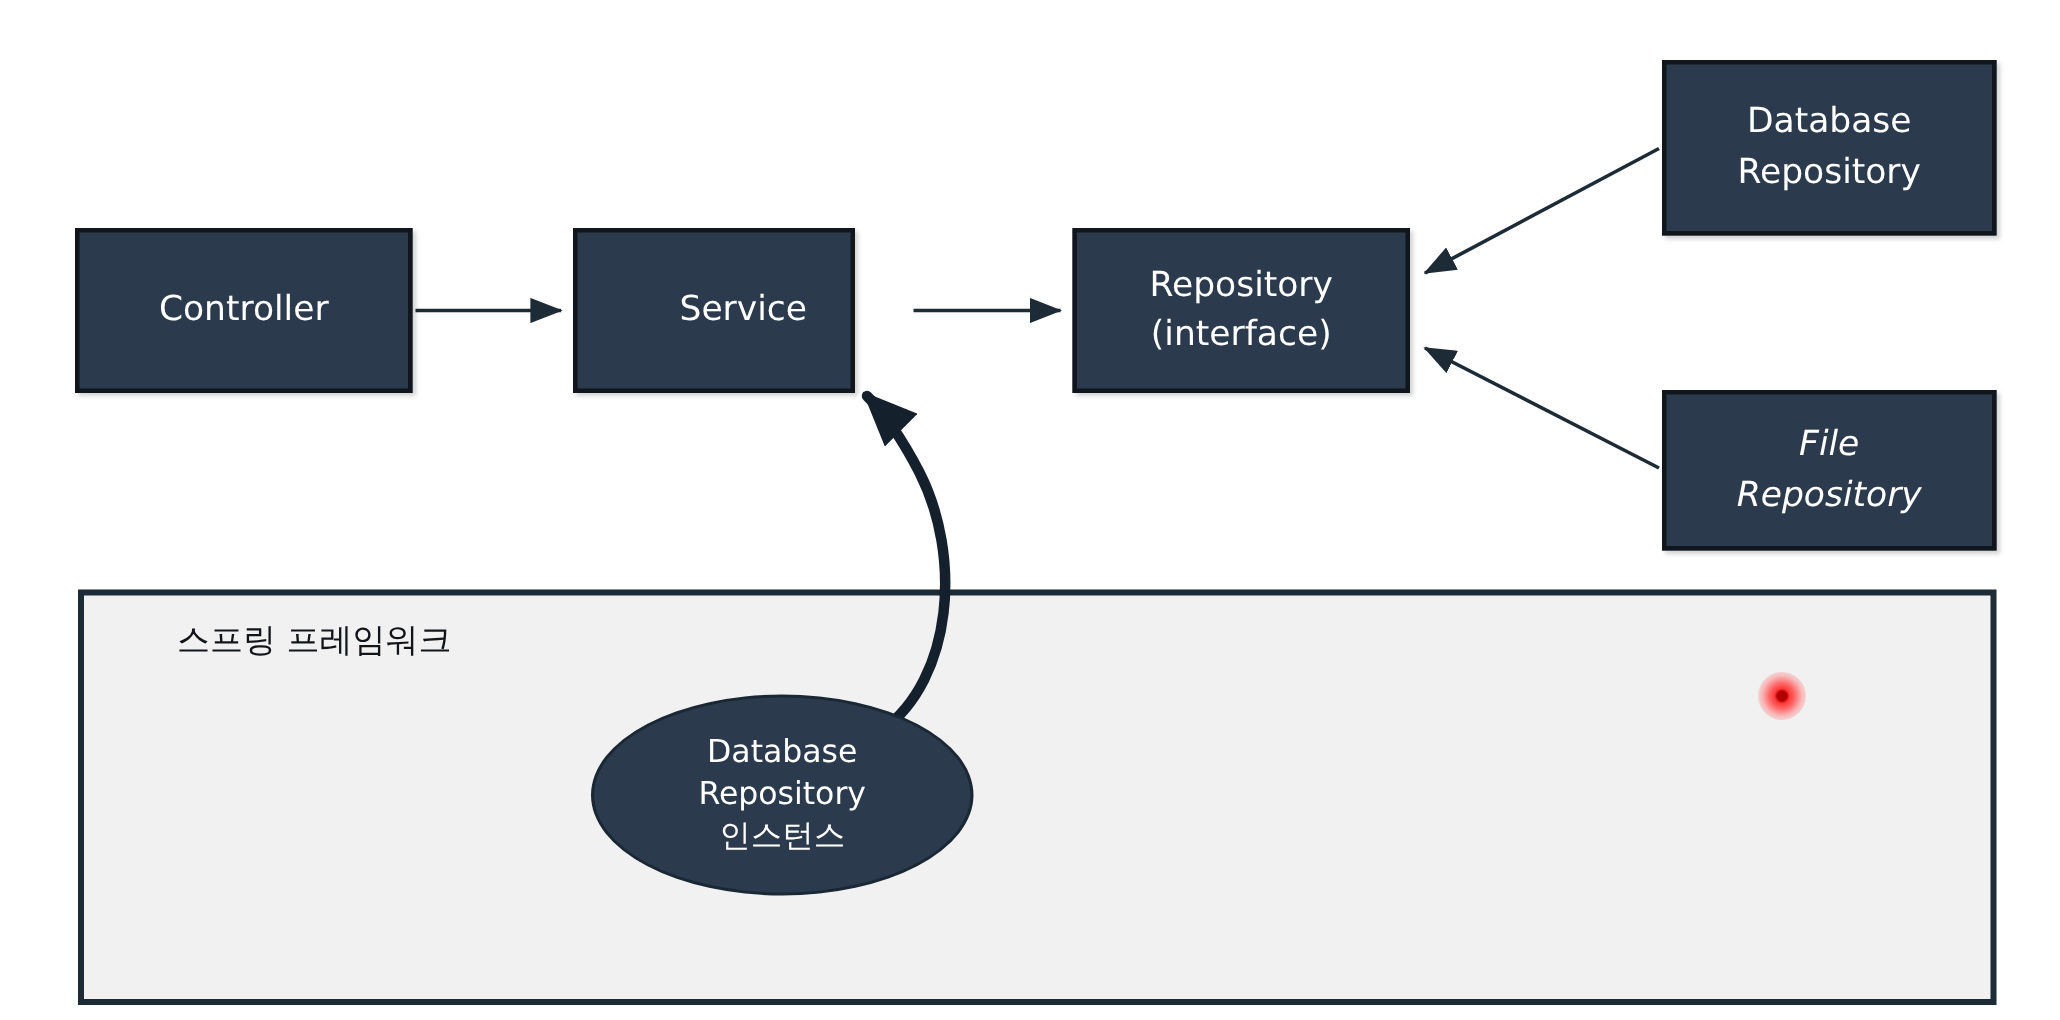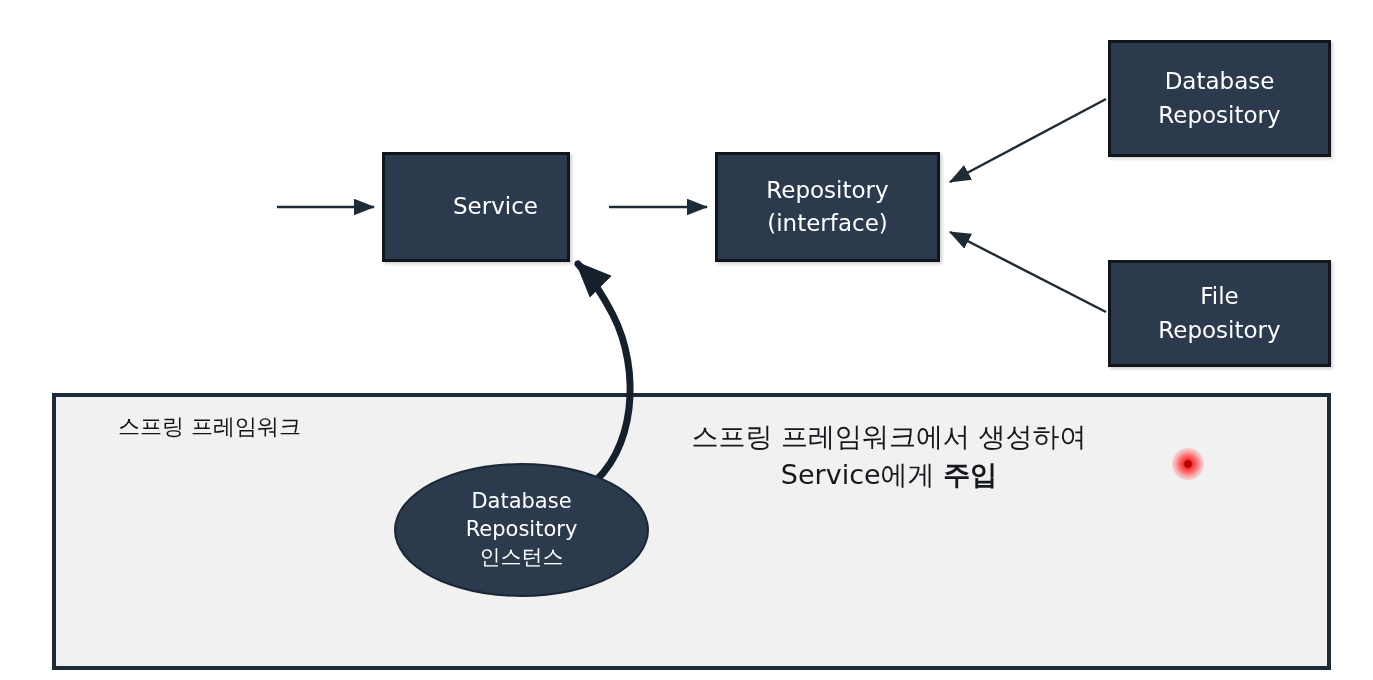--- a/index.html
+++ b/index.html
@@ -51,21 +51,21 @@
     text-align: center;
     font-size: 23px;
     line-height: 1.45;
     white-space: pre-line;
     box-shadow: 2px 2px 3px rgba(0,0,0,0.18);
   }
   #node-controller { left: 50px;   top: 152px; width: 225px; height: 110px; }
   #node-service    { left: 382px;  top: 152px; width: 188px; height: 110px; padding-left: 39px; }
   #node-repository { left: 715px;  top: 152px; width: 225px; height: 110px; }
   #node-dbrepo     { left: 1108px; top: 40px;  width: 223px; height: 117px; }
-  #node-filerepo   { left: 1108px; top: 260px; width: 223px; height: 107px; }
+  #node-filerepo   { left: 1108px; top: 260px; width: 223px; height: 107px; font-style: italic; }
 
   
   .ellipse-node {
     position: absolute;
     left: 394px;
     top: 463px;
     width: 255px;
     height: 134px;
     background: #2b3a4c;
     border: 2px solid #1a2734;
@@ -142,36 +142,33 @@
 
     <line x1="609" y1="207" x2="707" y2="207" stroke="#1d2b36" stroke-width="2.4" marker-end="url(#arrowhead)"></line>
 
     <line x1="1106" y1="99" x2="950" y2="182" stroke="#1d2b36" stroke-width="2.4" marker-end="url(#arrowhead)"></line>
 
     <line x1="1106" y1="312" x2="950" y2="232" stroke="#1d2b36" stroke-width="2.4" marker-end="url(#arrowhead)"></line>
 
     <path d="M 588 487 C 636 452, 641 370, 613 315 C 598 286, 586 272, 578 264" fill="none" stroke="#14202c" stroke-width="7" stroke-linecap="round" marker-end="url(#arrowhead-thick)"></path>
   </svg>
 
+  <div class="node" id="node-controller">Controller</div>
 
   <div class="node" id="node-service">Service</div>
 
   <div class="node" id="node-repository">Repository
 (interface)</div>
 
   <div class="node" id="node-dbrepo">Database
 Repository</div>
 
   <div class="node" id="node-filerepo">File
 Repository</div>
 
   <div class="ellipse-node">Database
 Repository
 인스턴스</div>
 
-  <div class="annotation">
-    <span>스프링 프레임워크에서 생성하여</span>
-    <span class="line2"><span>Service에게 </span><b>주입</b></span>
-  </div>
 
   <div class="cursor-dot"></div>
 
 </div>
 
 </body></html>

